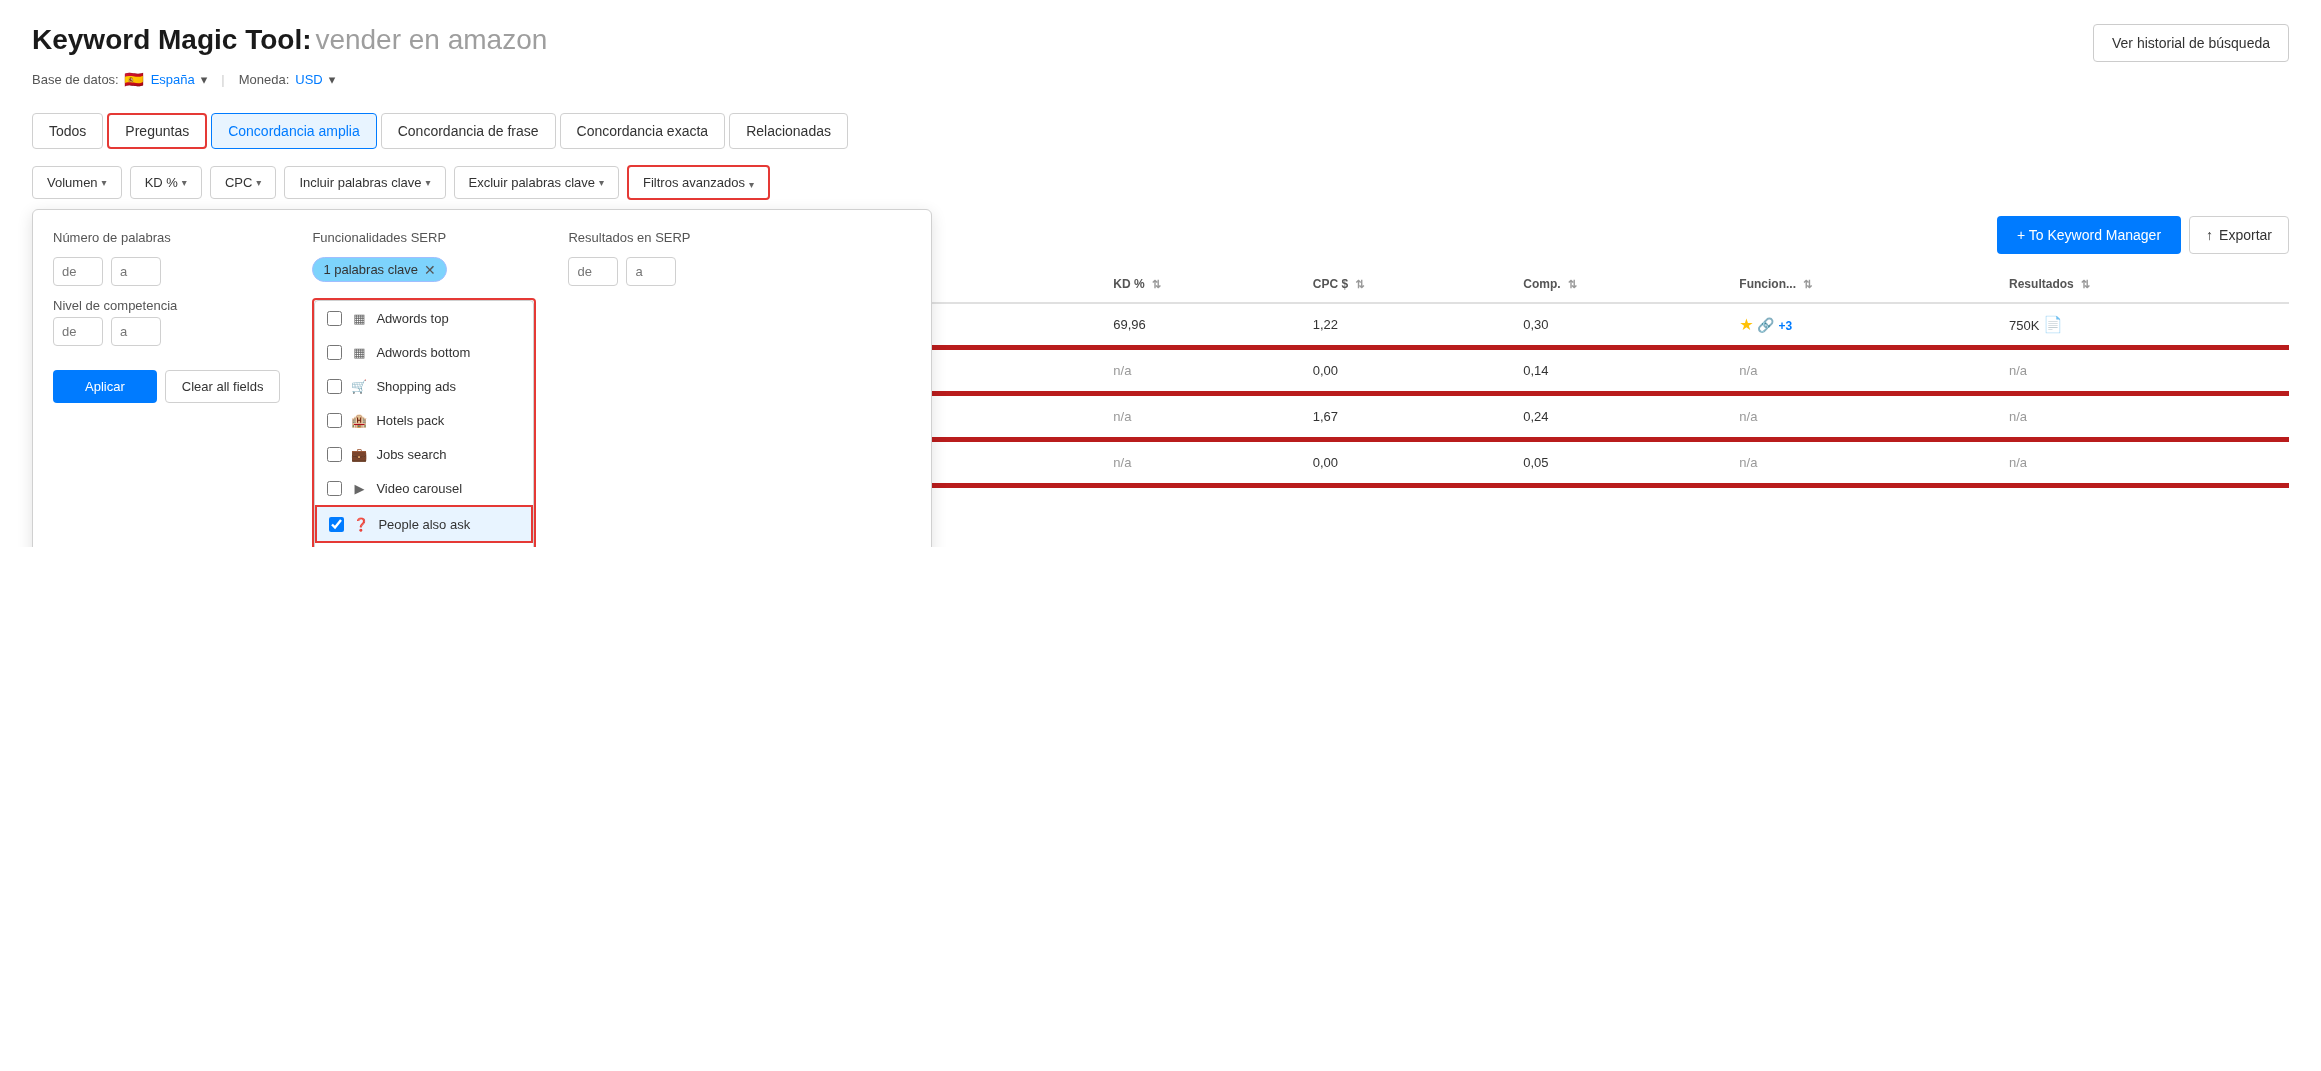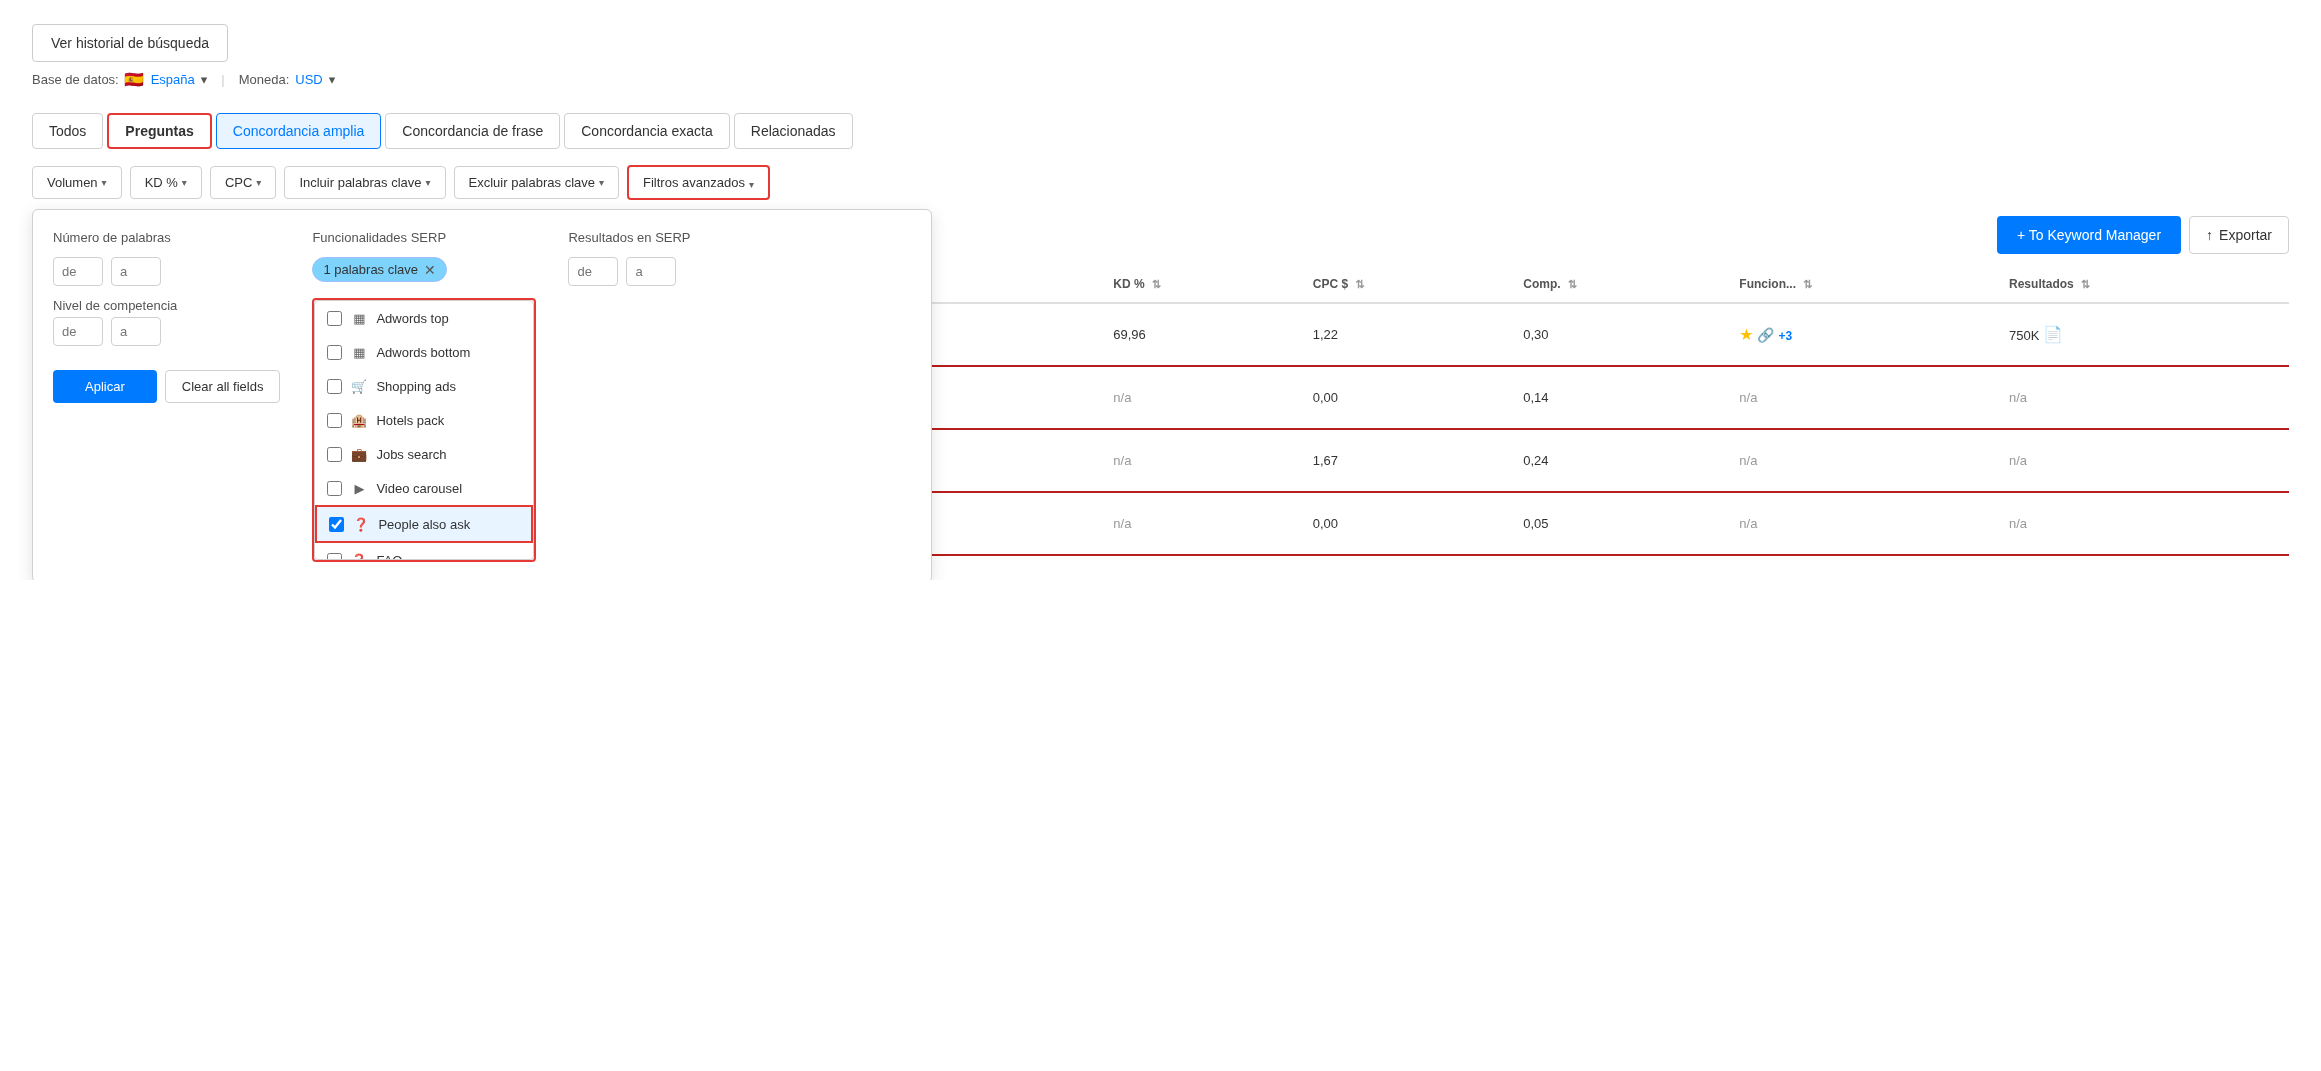--- a/index.html
+++ b/index.html
@@ -10,21 +10,21 @@
     .header { display: flex; justify-content: space-between; align-items: flex-start; margin-bottom: 8px; }
     .history-btn { border: 1px solid #ccc; background: #fff; color: #333; padding: 10px 18px; border-radius: 4px; cursor: pointer; font-size: 14px; }
 
     .subtitle { font-size: 13px; color: #555; margin-bottom: 24px; display: flex; align-items: center; gap: 6px; }
     .subtitle .flag { font-size: 16px; }
     .subtitle a { color: #007bff; text-decoration: none; cursor: pointer; }
     .subtitle .sep { color: #ccc; margin: 0 8px; }
 
     .tabs { display: flex; gap: 4px; margin-bottom: 16px; flex-wrap: wrap; }
     .tab { padding: 8px 16px; border: 1px solid #d0d0d0; background: #fff; border-radius: 4px; cursor: pointer; font-size: 14px; color: #333; }
-    .tab.active { border-color: #ff4444; color: #333; font-weight: 700; }
+    .tab.active { border-color: #ff4444; color: #333; font-weight: 400; }
     .tab.selected-blue { background: #e8f4ff; border-color: #007bff; color: #007bff; }
 
     .filter-row { display: flex; gap: 8px; align-items: center; margin-bottom: 8px; flex-wrap: wrap; position: relative; }
     .filter-btn { padding: 8px 14px; border: 1px solid #d0d0d0; background: #fff; border-radius: 4px; cursor: pointer; font-size: 13px; color: #333; display: flex; align-items: center; gap: 4px; }
     .filter-btn.highlighted { border-color: #ff4444; align-items: flex-end; }
     .chevron { font-size: 10px; color: #666; }
 
     .advanced-panel {
       position: absolute;
       top: 44px;
@@ -60,21 +60,21 @@
     .sort-tabs { display: flex; gap: 0; }
     .sort-tab { padding: 6px 14px; border-bottom: 2px solid transparent; cursor: pointer; font-size: 13px; color: #666; }
     .sort-tab.active { border-bottom-color: #007bff; color: #007bff; font-weight: 500; }
 
     .action-buttons { display: flex; gap: 8px; }
     .kw-manager-btn { background: #007bff; color: #fff; border: none; border-radius: 4px; padding: 10px 20px; cursor: pointer; font-size: 14px; font-weight: 500; display: flex; align-items: center; gap: 6px; }
     .export-btn { background: #fff; color: #333; border: 1px solid #d0d0d0; border-radius: 4px; padding: 10px 16px; cursor: pointer; font-size: 14px; display: flex; align-items: center; gap: 6px; }
 
     .kw-table { width: 100%; border-collapse: collapse; }
     .kw-table th { text-align: left; padding: 10px 12px; font-size: 12px; color: #555; font-weight: 600; border-bottom: 2px solid #e0e0e0; white-space: nowrap; }
-    .kw-table td { padding: 14px 12px; border-bottom: 2px solid #b91c1c; font-size: 13px; vertical-align: middle; }
+    .kw-table td { padding: 4px 12px; border-bottom: 5px solid #b91c1c; font-size: 13px; vertical-align: middle; }
 
     .kw-link { color: #007bff; text-decoration: none; cursor: pointer; }
 
     .trend-svg { width: 80px; height: 30px; }
 
     .filter-icon { color: #999; font-size: 11px; cursor: pointer; margin-left: 4px; }
 
     .col-num { color: #333; }
     .col-na { color: #999; }
 
@@ -94,20 +94,24 @@
     .main-content { flex: 1; overflow: hidden; }
 
     .table-wrap { display: flex; }
   </style>
 </head>
 <body>
 
 <div class="page">
 
   <div class="header">
+    <div>
+      <span style="font-size:28px;font-weight:700;color:#1a1a1a;">Keyword Magic Tool:</span>
+      <span style="font-size:28px;font-weight:400;color:#9e9e9e;"> vender en amazon</span>
+    </div>
     <button class="history-btn">Ver historial de búsqueda</button>
   </div>
 
   <div class="subtitle">
     <span>Base de datos:</span>
     <span class="flag">🇪🇸</span>
     <a>España</a>
     <span>▾</span>
     <span class="sep">|</span>
     <span>Moneda:</span>

